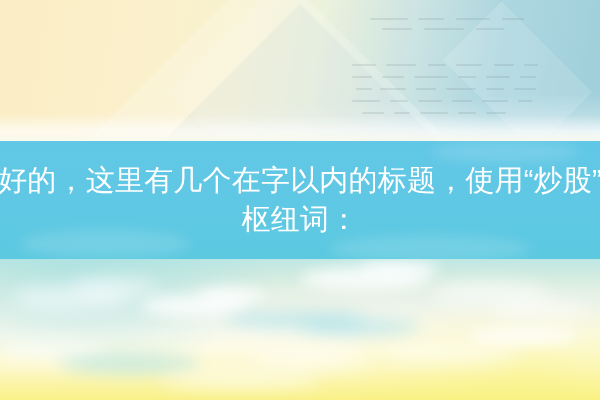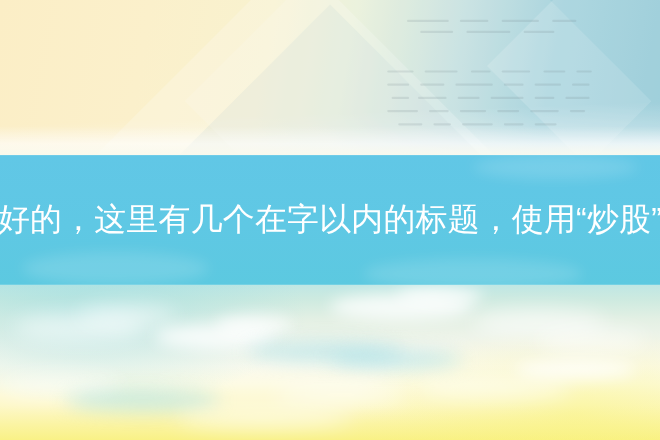--- a/index.html
+++ b/index.html
@@ -244,20 +244,21 @@
         <div class="wm-row" style="left: 134px; top: 98px; width: 20px;"></div>
       </div>
     <div class="top-haze"></div>
   </div>
 
   <div class="banner" id="banner" style="color: rgb(255, 255, 255);">
       <div class="banner-cloud" style="left: 430px; top: 0px; width: 150px; height: 22px;"></div>
       <div class="banner-cloud" style="left: 330px; top: 94px; width: 200px; height: 28px;"></div>
       <div class="banner-cloud" style="left: 20px; top: 88px; width: 170px; height: 30px;"></div>
     <div class="banner-text line1">好的，这里有几个在字以内的标题，使用“炒股”</div>
+    <div class="banner-text line2">枢纽词：</div>
   </div>
 
   <div class="sky" id="sky">
     <div class="sky-tint-l"></div>
     <div class="sky-tint-r"></div>
   <div class="cloud wisp" style="left: 12px; top: 26px; width: 120px; height: 26px;"></div>
       <div class="cloud wisp" style="left: 70px; top: 18px; width: 90px; height: 20px;"></div>
       <div class="cloud" style="left: 140px; top: 36px; width: 110px; height: 22px;"></div>
       <div class="cloud" style="left: 196px; top: 28px; width: 70px; height: 18px;"></div>
       <div class="cloud" style="left: 300px; top: 8px; width: 130px; height: 24px;"></div>

